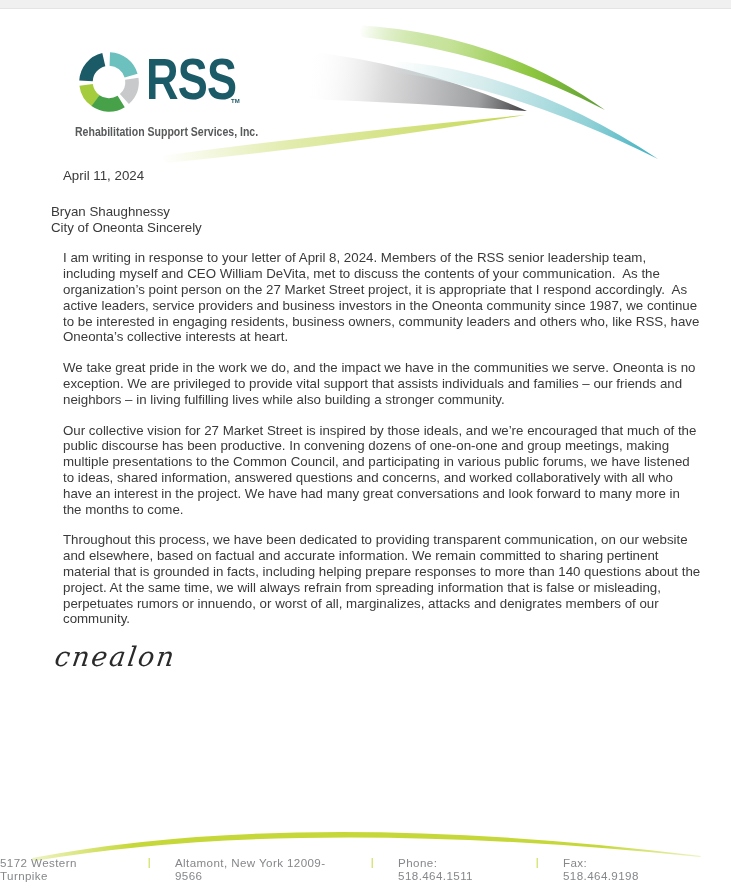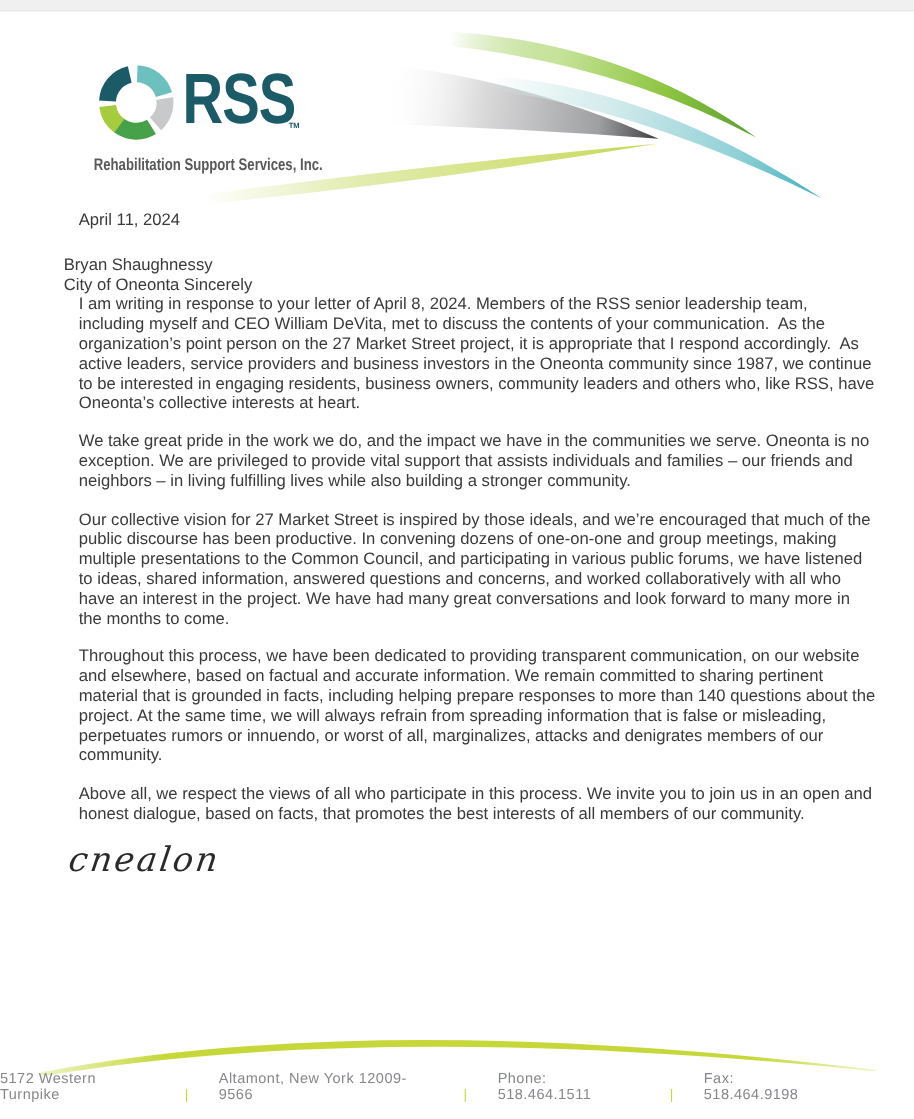--- a/index.html
+++ b/index.html
@@ -35,33 +35,33 @@
     white-space: nowrap;
   }
   
   .letter {
     position: absolute; left: 51px; top: 168px; width: 650px;
     font-size: 13.3px; line-height: 15.8px; color: #3a3a3a;
   }
   .letter p { white-space: pre-wrap; margin: 0 0 15px 12px; }
   .letter .date-line { margin-bottom: 20px; }
   .letter .addr-line, .letter .sig-line { white-space: pre-wrap; }
-  .letter .block { }
+  .letter .block { margin-bottom: 15px; }
   .signature-script {
     display: block; margin: 6px 0 10px 2px;
     font-family: "DejaVu Serif", serif;
     font-style: italic; font-size: 27px; line-height: 30px;
     color: #2a2a2a; letter-spacing: 2px;
     transform: skewX(-8deg); transform-origin: left bottom;
   }
   
   .footer-swoosh { position: absolute; left: 0; top: 815px; }
   .footer-contacts {
     position: absolute; left: 0; top: 856px; width: 663px;
-    display: flex; justify-content: center; align-items: flex-end;
+    display: flex; justify-content: center; align-items: flex-start;
     gap: 24px;
     font-size: 11.6px; letter-spacing: 0.4px; color: #85878a;
   }
   .footer-sep { color: #c6d839; font-size: 11px; }
 </style>
 </head>
 <body>
 
 <div class="top-strip"></div>
 
@@ -121,21 +121,20 @@
   <div class="block">
     <div class="addr-line">Bryan Shaughnessy</div>
     <div class="addr-line">City of Oneonta Sincerely</div>
   </div>
 
 
   <p>I am writing in response to your letter of April 8, 2024. Members of the RSS senior leadership team, including myself and CEO William DeVita, met to discuss the contents of your communication.  As the organization’s point person on the 27 Market Street project, it is appropriate that I respond accordingly.  As active leaders, service providers and business investors in the Oneonta community since 1987, we continue to be interested in engaging residents, business owners, community leaders and others who, like RSS, have Oneonta’s collective interests at heart.</p>
   <p>We take great pride in the work we do, and the impact we have in the communities we serve. Oneonta is no exception. We are privileged to provide vital support that assists individuals and families – our friends and neighbors – in living fulfilling lives while also building a stronger community.</p>
   <p>Our collective vision for 27 Market Street is inspired by those ideals, and we’re encouraged that much of the public discourse has been productive. In convening dozens of one-on-one and group meetings, making multiple presentations to the Common Council, and participating in various public forums, we have listened to ideas, shared information, answered questions and concerns, and worked collaboratively with all who have an interest in the project. We have had many great conversations and look forward to many more in the months to come.</p>
   <p>Throughout this process, we have been dedicated to providing transparent communication, on our website and elsewhere, based on factual and accurate information. We remain committed to sharing pertinent material that is grounded in facts, including helping prepare responses to more than 140 questions about the project. At the same time, we will always refrain from spreading information that is false or misleading, perpetuates rumors or innuendo, or worst of all, marginalizes, attacks and denigrates members of our community.</p>
-  <p>Above all, we respect the views of all who participate in this process. We invite you to join us in an open and honest dialogue, based on facts, that promotes the best interests of all members of our community.</p>
 
 
   <span class="signature-script">cnealon</span>
 
 </div>
 
 <svg class="footer-swoosh" width="731" height="60" viewBox="0 0 731 60">
   <defs>
     <linearGradient id="gFoot" gradientUnits="userSpaceOnUse" x1="32" y1="30" x2="701" y2="30">
       <stop offset="0" stop-color="#c6d839" stop-opacity="0.3"></stop>

